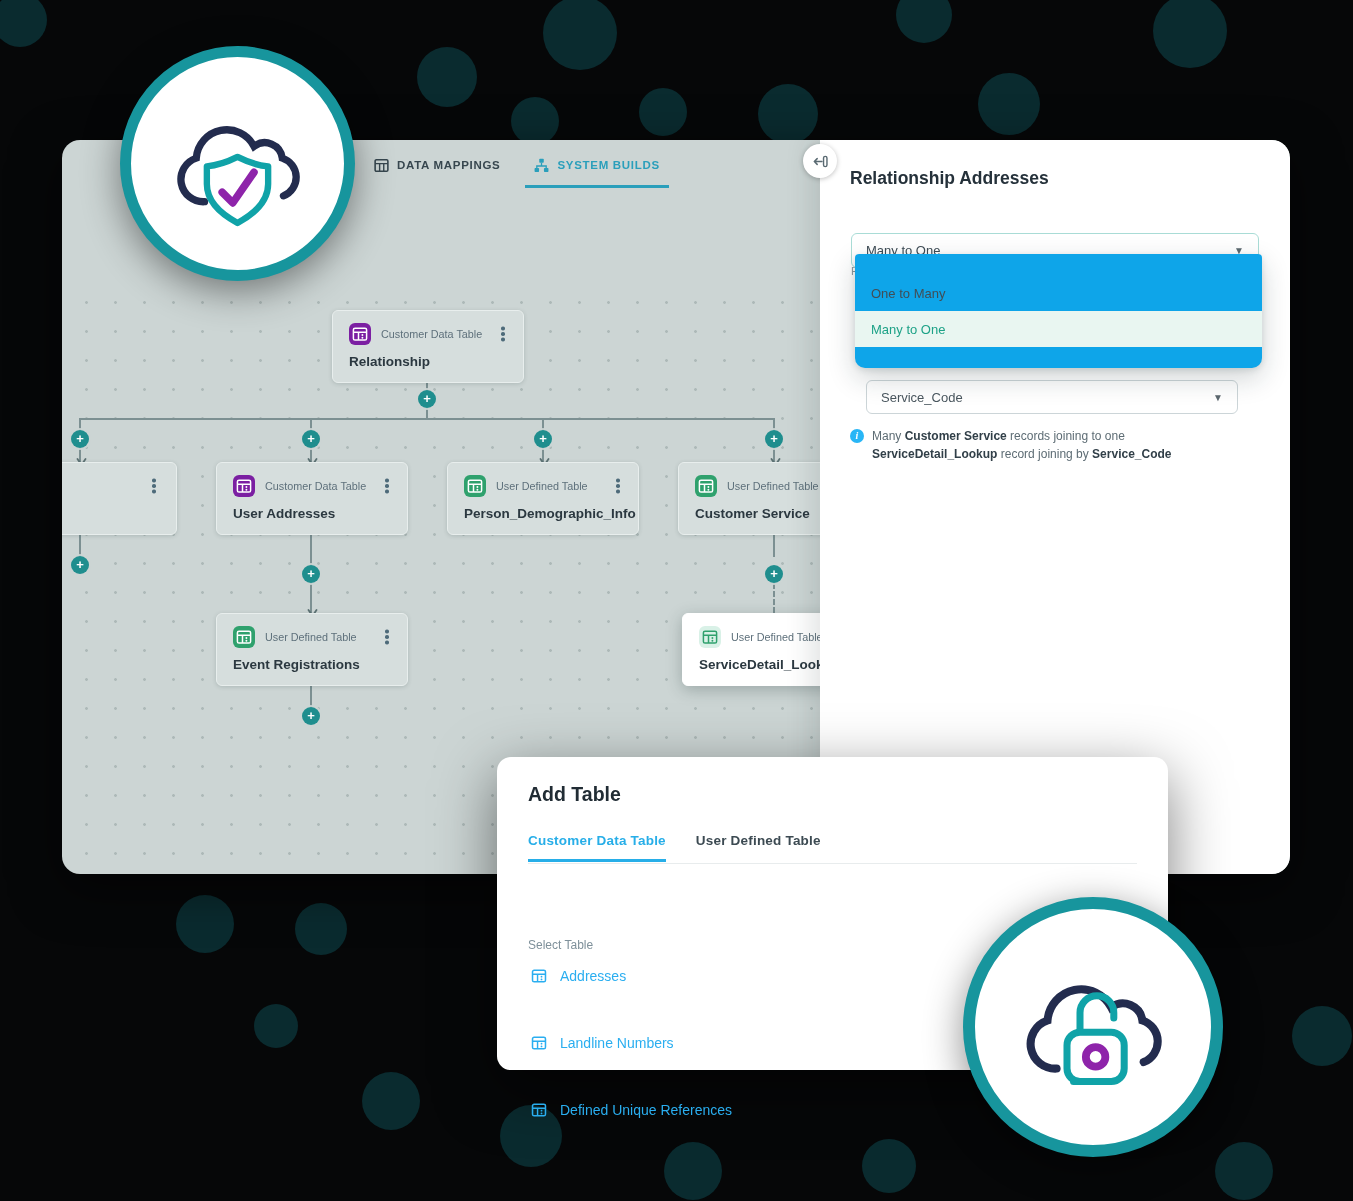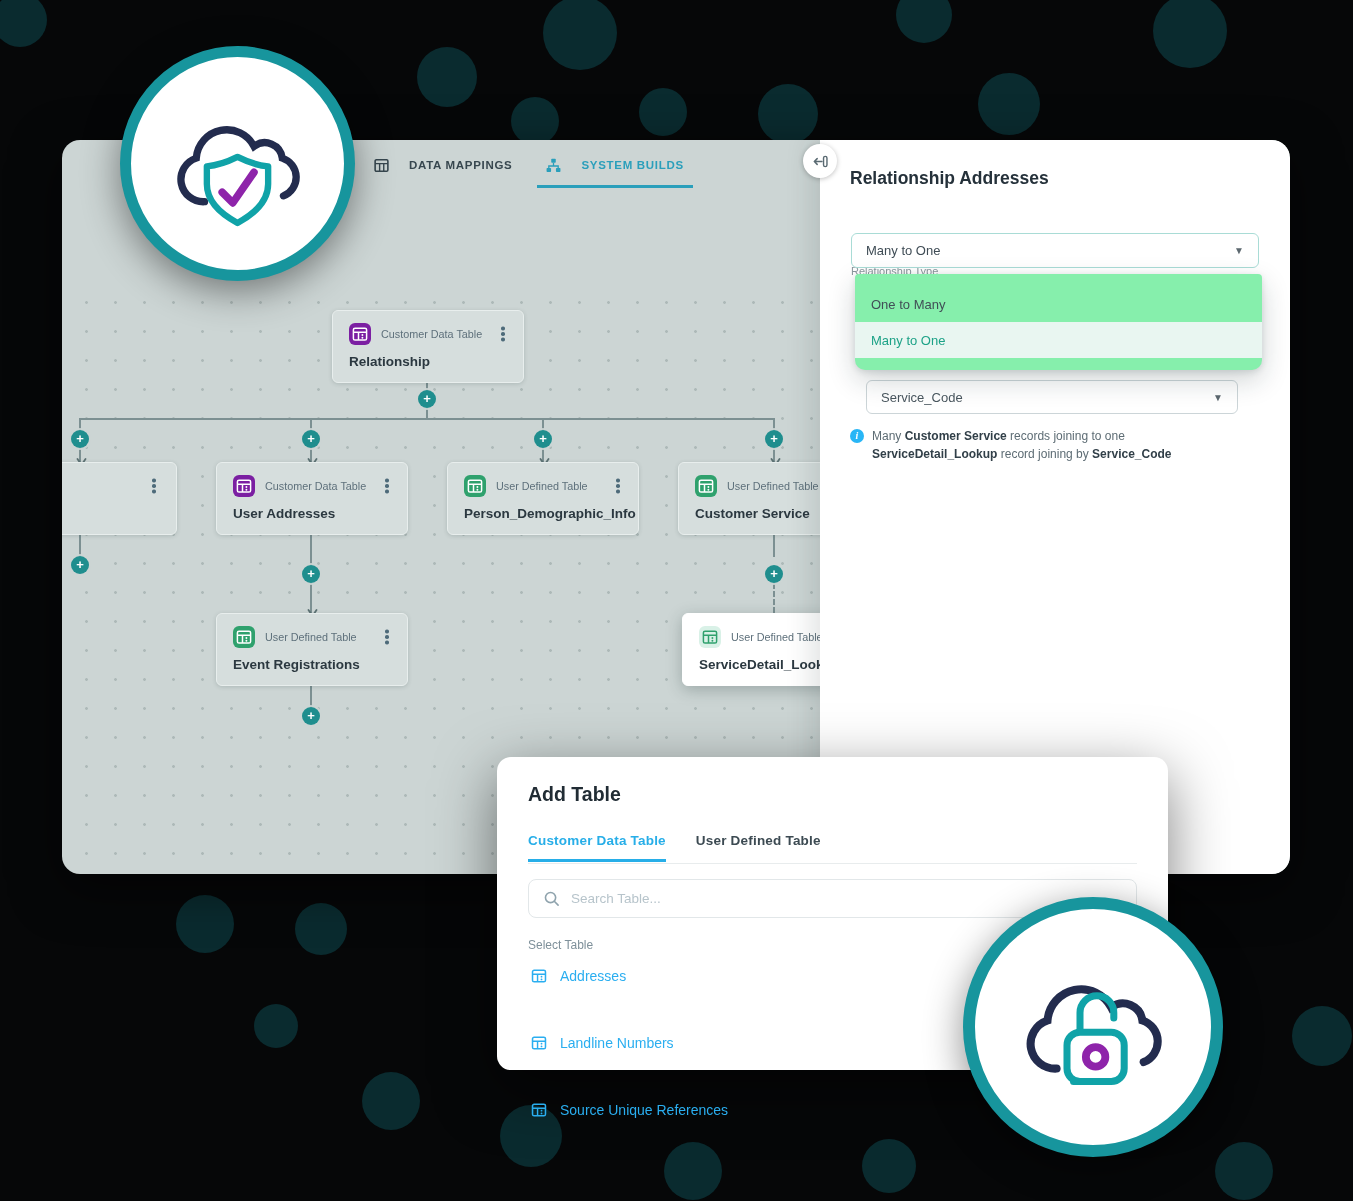--- a/index.html
+++ b/index.html
@@ -10,21 +10,21 @@
   
   .app { position:absolute; left:62px; top:140px; width:1228px; height:734px;
          border-radius:18px; background:#ccd5d4; overflow:hidden; z-index:1;
          box-shadow:0 14px 50px rgba(0,0,0,.55); }
   .canvas { position:absolute; left:0; top:0; width:758px; height:734px; }
   .grid { position:absolute; left:0; top:136px; right:-70px; bottom:0;
           background-image:radial-gradient(circle,#a7b4b3 1.3px,transparent 1.5px);
           background-size:29px 29px; background-position:10px 12px; opacity:.85; }
 
   .tabs { position:absolute; left:303px; top:5px; display:flex; gap:16px; height:43px; z-index:3;}
-  .tab { display:flex; align-items:center; gap:20px; padding:0 9px; font-size:11.5px;
+  .tab { display:flex; align-items:center; gap:8px; padding:0 9px; font-size:11.5px;
          font-weight:700; letter-spacing:.7px; color:#37474f; border-bottom:3px solid transparent; cursor:pointer;}
   .tab.active { color:#2a9fbb; border-bottom-color:#2a9fbb; }
 
   
   .cline { position:absolute; background:#7c9092; }
   .cline.dashed { background:none; border-left:2px dashed #7c9092; }
   .plus { position:absolute; width:18px; height:18px; border-radius:50%; background:#1f8e8e;
           color:#fff; font-size:13px; font-weight:700; text-align:center; line-height:17px;
           z-index:2; cursor:pointer; box-shadow:0 0 0 2px rgba(204,213,212,.9); }
   .arrowhead { position:absolute; z-index:1; }
@@ -55,21 +55,21 @@
   .collapse-btn { position:absolute; left:741px; top:4px; width:34px; height:34px; border-radius:50%;
            background:#fff; box-shadow:0 1px 5px rgba(0,0,0,.25); display:flex; align-items:center;
            justify-content:center; z-index:6; cursor:pointer; }
   .p-title { position:absolute; left:30px; top:28px; font-size:17.5px; font-weight:700; color:#25313a; }
   .p-label { position:absolute; left:31px; top:77px; font-size:11px; color:#8b979d;margin-top:48px; }
   .select { position:absolute; display:flex; align-items:center; justify-content:space-between;
             padding:0 14px; border-radius:6px; background:#fff; font-size:13px; color:#3f4c55; cursor:pointer;}
   .select1 { left:31px; top:93px; width:408px; height:35px; border:1px solid #a9dcd6; z-index:1;}
   .select2 { left:46px; top:240px; width:372px; height:34px; border:1px solid #ccd5d8; color:#4a575f; z-index:1;}
   .caret { font-size:10px; color:#5c686f; }
-  .menu { position:absolute; left:35px; top:134px; width:407px; padding:12px 0; background:#86efac;
+  .menu { position:absolute; left:35px; top:114px; width:407px; padding:21px 0; background:#0ea5e9;
           border-radius:4px 4px 10px 10px; z-index:3;
           box-shadow:0 10px 28px rgba(20,40,45,.2), 0 2px 6px rgba(20,40,45,.12); }
   .opt { height:36px; display:flex; align-items:center; padding:0 16px; font-size:13px;
          color:#414e56; cursor:pointer; }
   .opt.selected { background:#e9f6f1; color:#1da287; }
   .info { position:absolute; left:30px; top:287px; width:396px; display:flex; gap:8px;
           font-size:12px; line-height:18px; color:#5d6c74; }
   .info-icon { flex:none; width:14px; height:14px; border-radius:50%; background:#29b6f6; color:#fff;
           font-size:10px; font-weight:700; text-align:center; line-height:14px;
           font-family:"Liberation Serif", serif; font-style:italic; margin-top:2px; }
@@ -339,27 +339,20 @@
   </div>
 
   <div class="modal">
     <div class="m-title">Add Table</div>
     <div class="m-divider"></div>
     <div class="m-tabs">
       <div class="m-tab active">Customer Data Table</div>
       <div class="m-tab">User Defined Table</div>
     </div>
 
-    <div class="m-search">
-      <svg width="17" height="17" viewBox="0 0 18 18">
-        <circle cx="8" cy="8" r="5.4" fill="none" stroke="#8fa3ad" stroke-width="1.7"></circle>
-        <path d="M12.2 12.2 L16 16" stroke="#8fa3ad" stroke-width="1.7" stroke-linecap="round"></path>
-      </svg>
-      <input type="text" placeholder="Search Table..." style="">
-    </div>
 
     <div class="m-select-label">Select Table</div>
 
     <div class="m-list">
       <div class="m-item">
         <svg width="18" height="18" viewBox="0 0 20 20">
             <rect x="2.8" y="3.6" width="14.4" height="12.8" rx="1.8" fill="none" stroke="#2aaef0" stroke-width="1.7"></rect>
             <path d="M2.8 8 H17.2 M8.4 8 V16.4" stroke="#2aaef0" stroke-width="1.6"></path>
             <circle cx="12.8" cy="10.8" r="1" fill="#2aaef0"></circle>
             <circle cx="12.8" cy="13.8" r="1" fill="#2aaef0"></circle>
@@ -375,21 +368,21 @@
           </svg>
         <span>Landline Numbers</span>
       </div>
       <div class="m-item">
         <svg width="18" height="18" viewBox="0 0 20 20">
             <rect x="2.8" y="3.6" width="14.4" height="12.8" rx="1.8" fill="none" stroke="#2aaef0" stroke-width="1.7"></rect>
             <path d="M2.8 8 H17.2 M8.4 8 V16.4" stroke="#2aaef0" stroke-width="1.6"></path>
             <circle cx="12.8" cy="10.8" r="1" fill="#2aaef0"></circle>
             <circle cx="12.8" cy="13.8" r="1" fill="#2aaef0"></circle>
           </svg>
-        <span>Source Unique References</span>
+        <span>Defined Unique References</span>
       </div>
     </div>
   </div>
 
   <div class="badge badge1">
     <svg width="165" height="142" viewBox="0 0 140 120">
       <path d="M42 92 a19 19 0 0 1 -7 -37 a26 26 0 0 1 49 -10 a15 15 0 0 1 24 10 a17 17 0 0 1 1 32" fill="none" stroke="#232c4e" stroke-width="6.2" stroke-linecap="round"></path>
       <path d="M70 54 q14 7 26 8 v15 q0 19 -26 33 q-26 -14 -26 -33 v-15 q12 -1 26 -8 z" fill="#fff" stroke="#10a3a8" stroke-width="5.4" stroke-linejoin="round"></path>
       <path d="M57 84 L66 93 L84 67" fill="none" stroke="#8e24aa" stroke-width="6.4" stroke-linecap="round" stroke-linejoin="round"></path>
     </svg>

